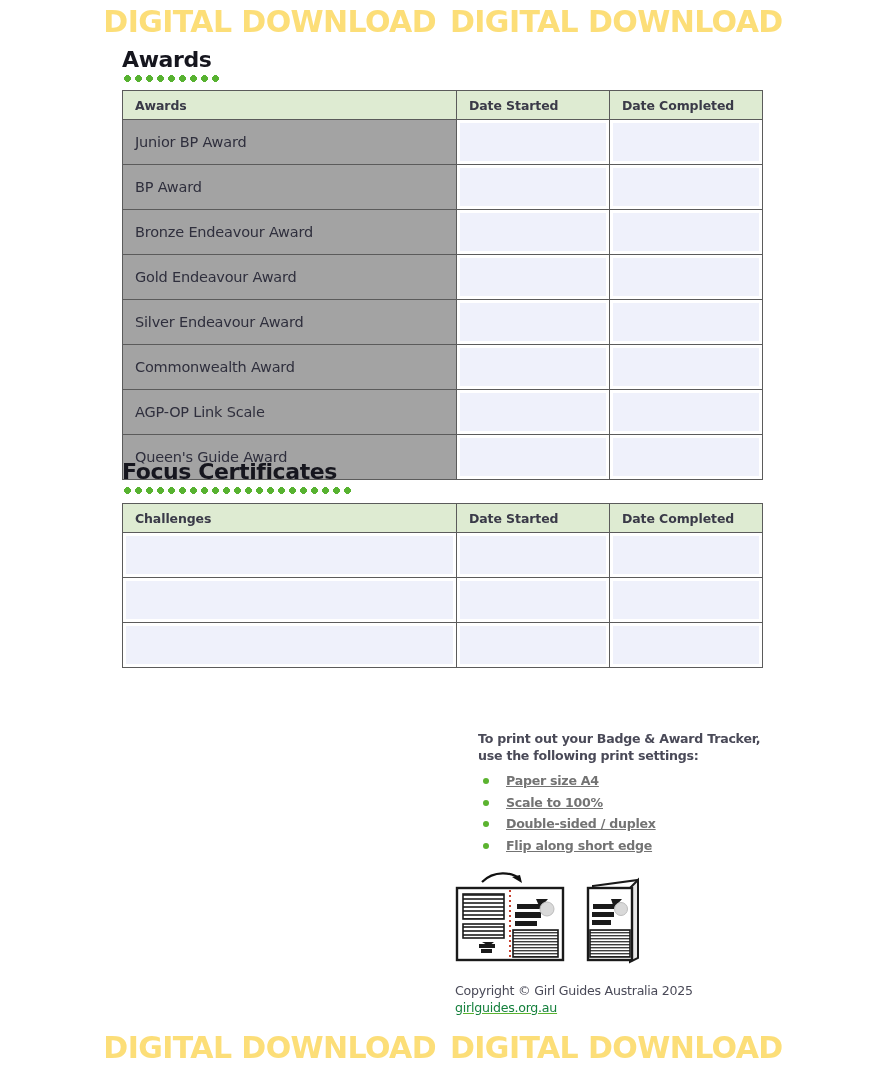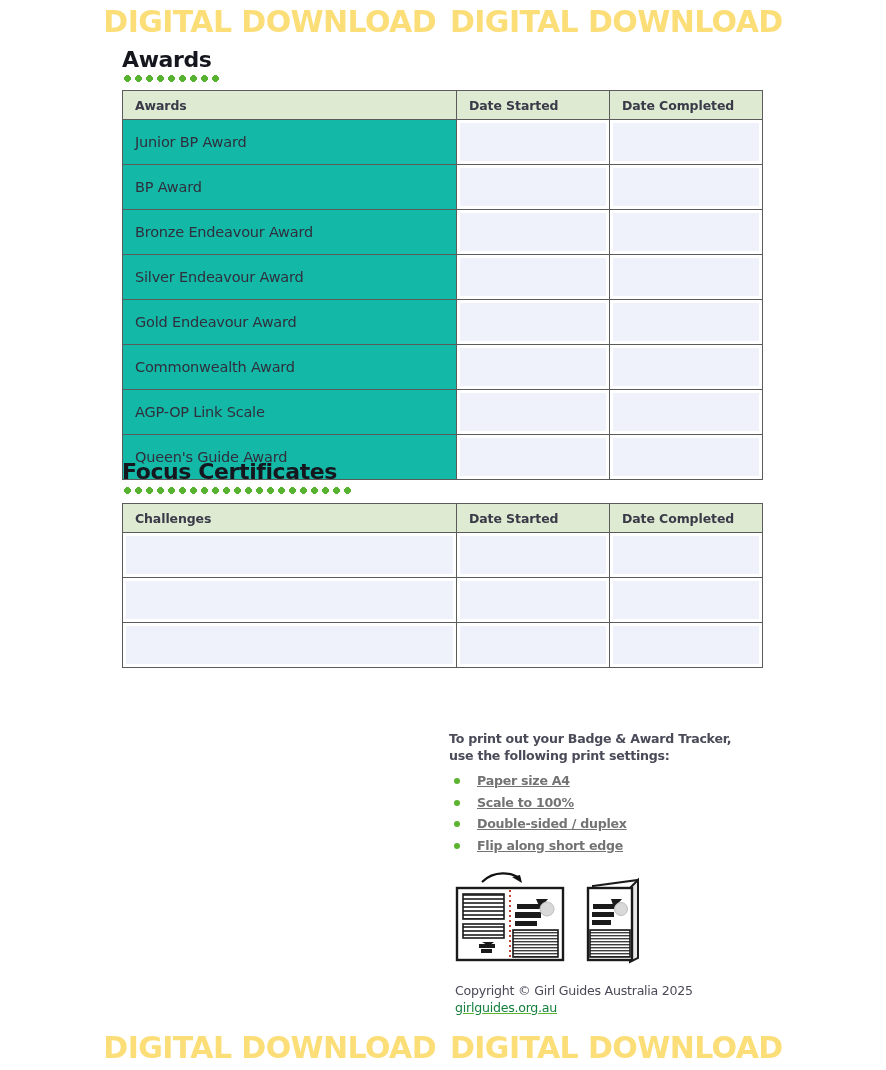--- a/index.html
+++ b/index.html
@@ -86,21 +86,21 @@
     background: #DEEBD2;
     font-family: "DejaVu Sans", sans-serif;
     font-weight: 700;
     font-size: 12.5px;
     color: #3a3a48;
     height: 28px;
     padding-left: 12px;
     letter-spacing: -0.1px;
   }
   table.tracker td.label-cell {
-    background: #14b8a6;
+    background: #a3a3a3;
     height: 38px;
     padding-left: 12px;
     font-family: "DejaVu Sans", sans-serif;
     font-size: 14.5px;
     font-weight: 400;
     color: #2f2f3d;
     letter-spacing: -0.2px;
   }
   table.tracker td.date-cell {
     background: #ffffff;
@@ -123,21 +123,21 @@
     width: 100%;
     height: 100%;
     min-height: 32px;
   }
   col.c-label { width: 334px; }
   col.c-date  { width: 153px; }
 
   
   .print-block {
     position: absolute;
-    left: 449px;
+    left: 478px;
     top: 730px;
     width: 330px;
   }
   .print-intro {
     font-family: "DejaVu Sans", sans-serif;
     font-weight: 700;
     font-size: 12.6px;
     line-height: 17px;
     color: #4a4a58;
     letter-spacing: -0.25px;
@@ -240,30 +240,30 @@
       <tr>
         <td class="label-cell">Bronze Endeavour Award</td>
         <td class="date-cell">
             <div class="fill"></div>
           </td>
         <td class="date-cell">
             <div class="fill"></div>
           </td>
       </tr>
       <tr>
+        <td class="label-cell">Gold Endeavour Award</td>
+        <td class="date-cell">
+            <div class="fill"></div>
+          </td>
+        <td class="date-cell">
+            <div class="fill"></div>
+          </td>
+      </tr>
+      <tr>
         <td class="label-cell">Silver Endeavour Award</td>
-        <td class="date-cell">
-            <div class="fill"></div>
-          </td>
-        <td class="date-cell">
-            <div class="fill"></div>
-          </td>
-      </tr>
-      <tr>
-        <td class="label-cell">Gold Endeavour Award</td>
         <td class="date-cell">
             <div class="fill"></div>
           </td>
         <td class="date-cell">
             <div class="fill"></div>
           </td>
       </tr>
       <tr>
         <td class="label-cell">Commonwealth Award</td>
         <td class="date-cell">

